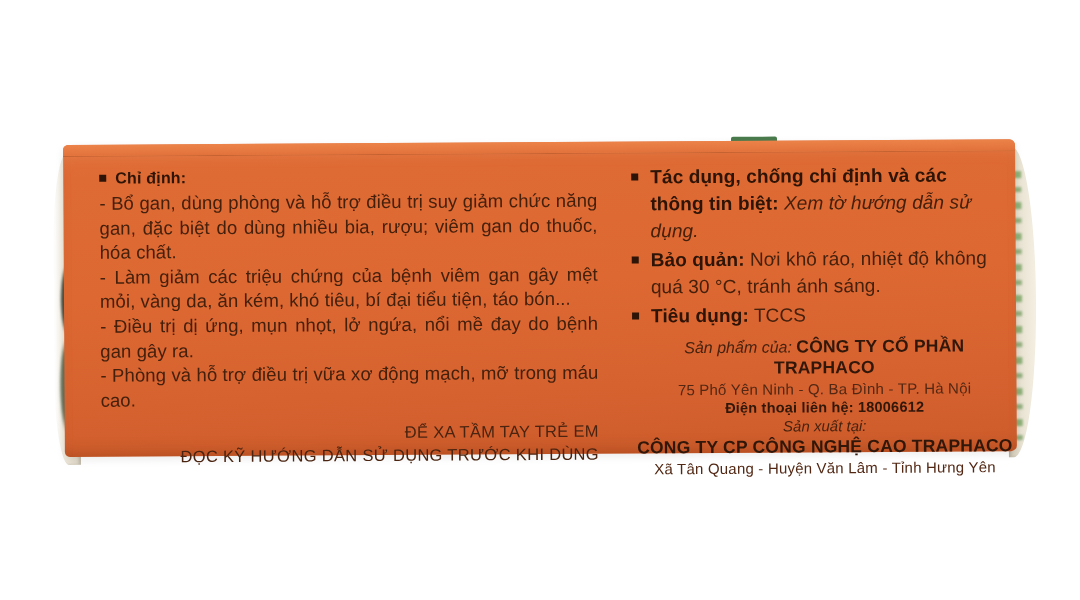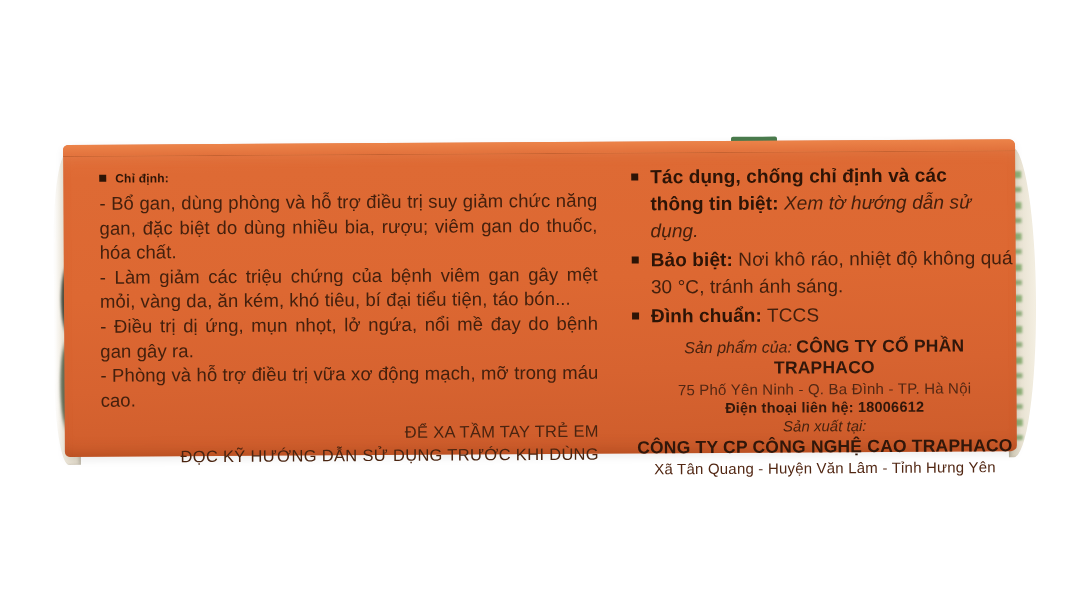--- a/index.html
+++ b/index.html
@@ -61,21 +61,21 @@
     background:linear-gradient(180deg,#ec8349 0%,#e2723c 100%);
     border-bottom:1px solid rgba(140,50,15,.40);
     border-radius:5px 6px 0 0;
   }
   
   .col-left{
     position:absolute;left:36px;top:20px;width:498px;height:286px;
   }
   .heading-row{display:flex;align-items:center;gap:9px;height:27px;}
   .sq{width:7px;height:7px;background:#2d1406;display:inline-block;flex:0 0 auto;}
-  .h-label{font-size:12px;font-weight:bold;color:#2d1406;letter-spacing:.2px;}
+  .h-label{font-size:16px;font-weight:bold;color:#2d1406;letter-spacing:.2px;}
   .col-left p{
     margin:0;font-size:18.5px;line-height:24.6px;text-align:justify;
     color:#44200d;letter-spacing:.1px;
   }
   .warnings{
     position:absolute;top:258px;right:0;text-align:right;
     font-size:16.5px;line-height:23px;color:#4a2410;letter-spacing:.3px;white-space:nowrap;
   }
   
   .col-right{
@@ -135,27 +135,27 @@
 
         <p class="bullet">
           <span class="sq"></span>
           <span class="b-label">Tác dụng, chống chỉ định và các</span><br>
           <span class="b-label">thông tin biệt:</span>
           <span class="b-italic">Xem tờ hướng dẫn sử dụng.</span>
         </p>
 
         <p class="bullet">
           <span class="sq"></span>
-          <span class="b-label">Bảo biệt:</span>
+          <span class="b-label">Bảo quản:</span>
           <span>Nơi khô ráo, nhiệt độ không quá 30 °C, tránh ánh sáng.</span>
         </p>
 
         <p class="bullet">
           <span class="sq"></span>
-          <span class="b-label">Đình chuẩn:</span>
+          <span class="b-label">Tiêu dụng:</span>
           <span>TCCS</span>
         </p>
 
         <div class="mfr">
           <div class="row row-gap">
             <span class="lbl-italic">Sản phẩm của:</span>
             <span class="company">CÔNG TY CỔ PHẦN TRAPHACO</span>
           </div>
           <div class="row addr">75 Phố Yên Ninh - Q. Ba Đình - TP. Hà Nội</div>
           <div class="row phone">Điện thoại liên hệ: 18006612</div>

